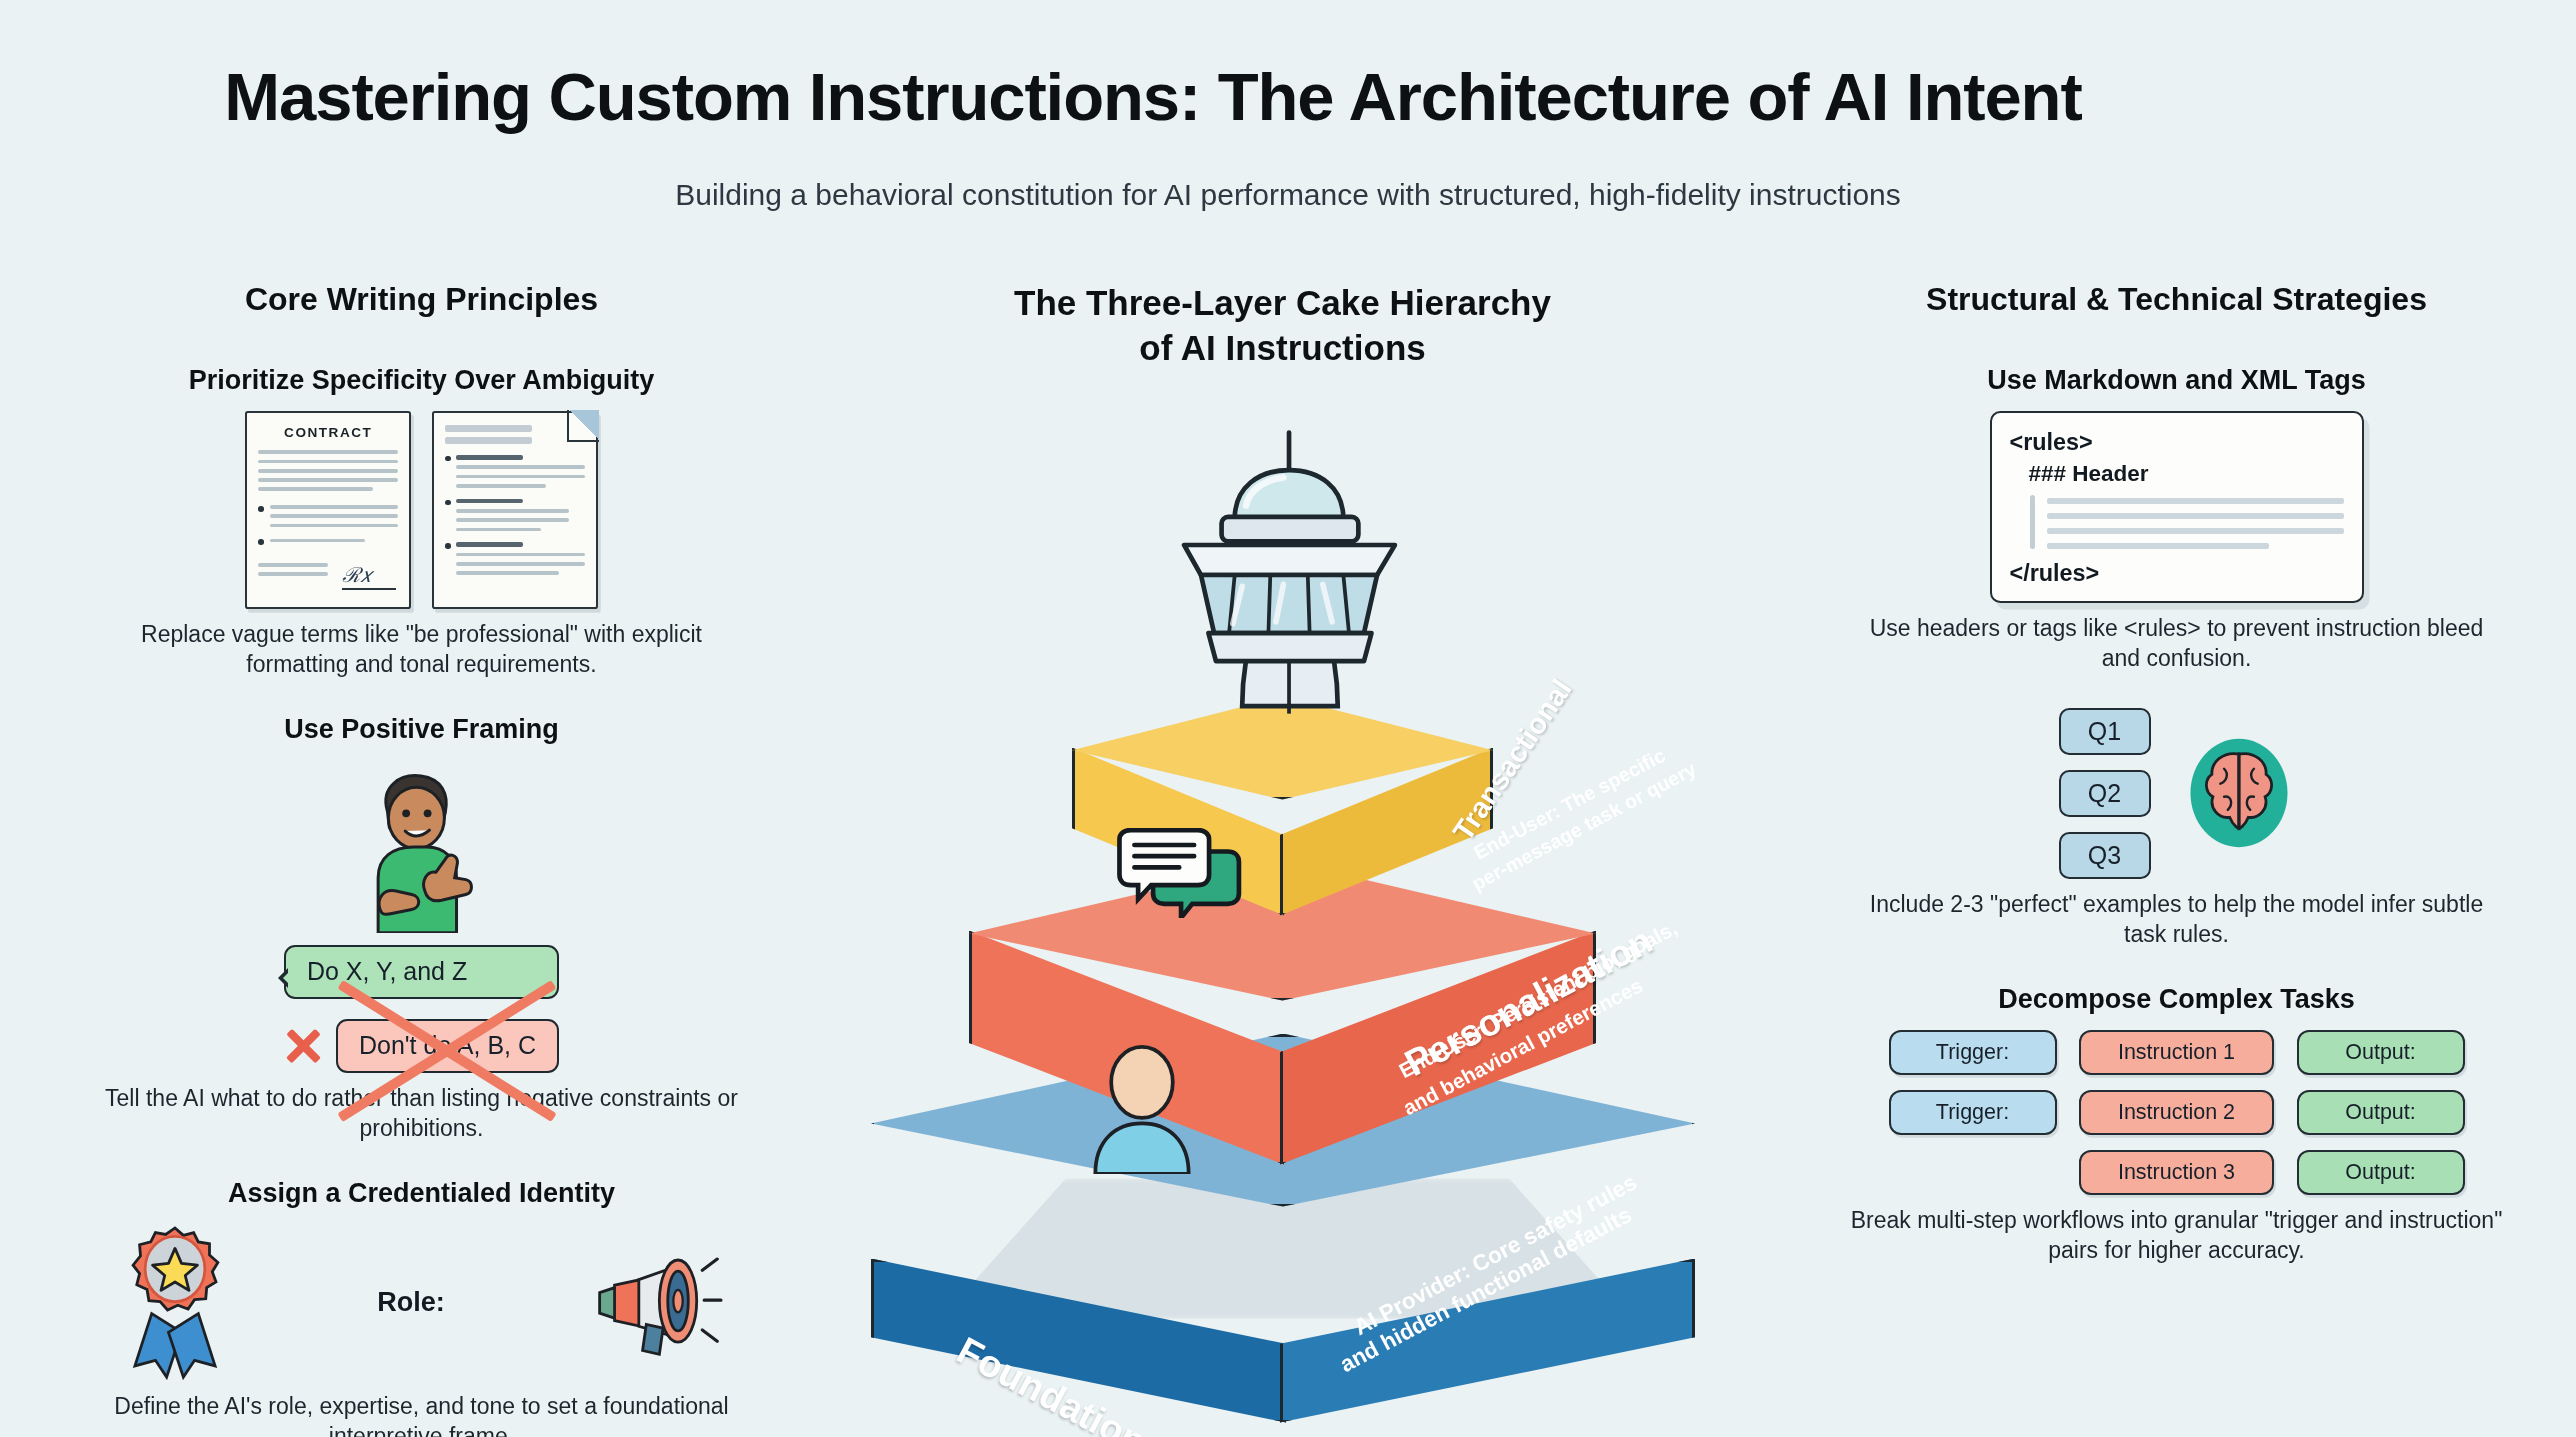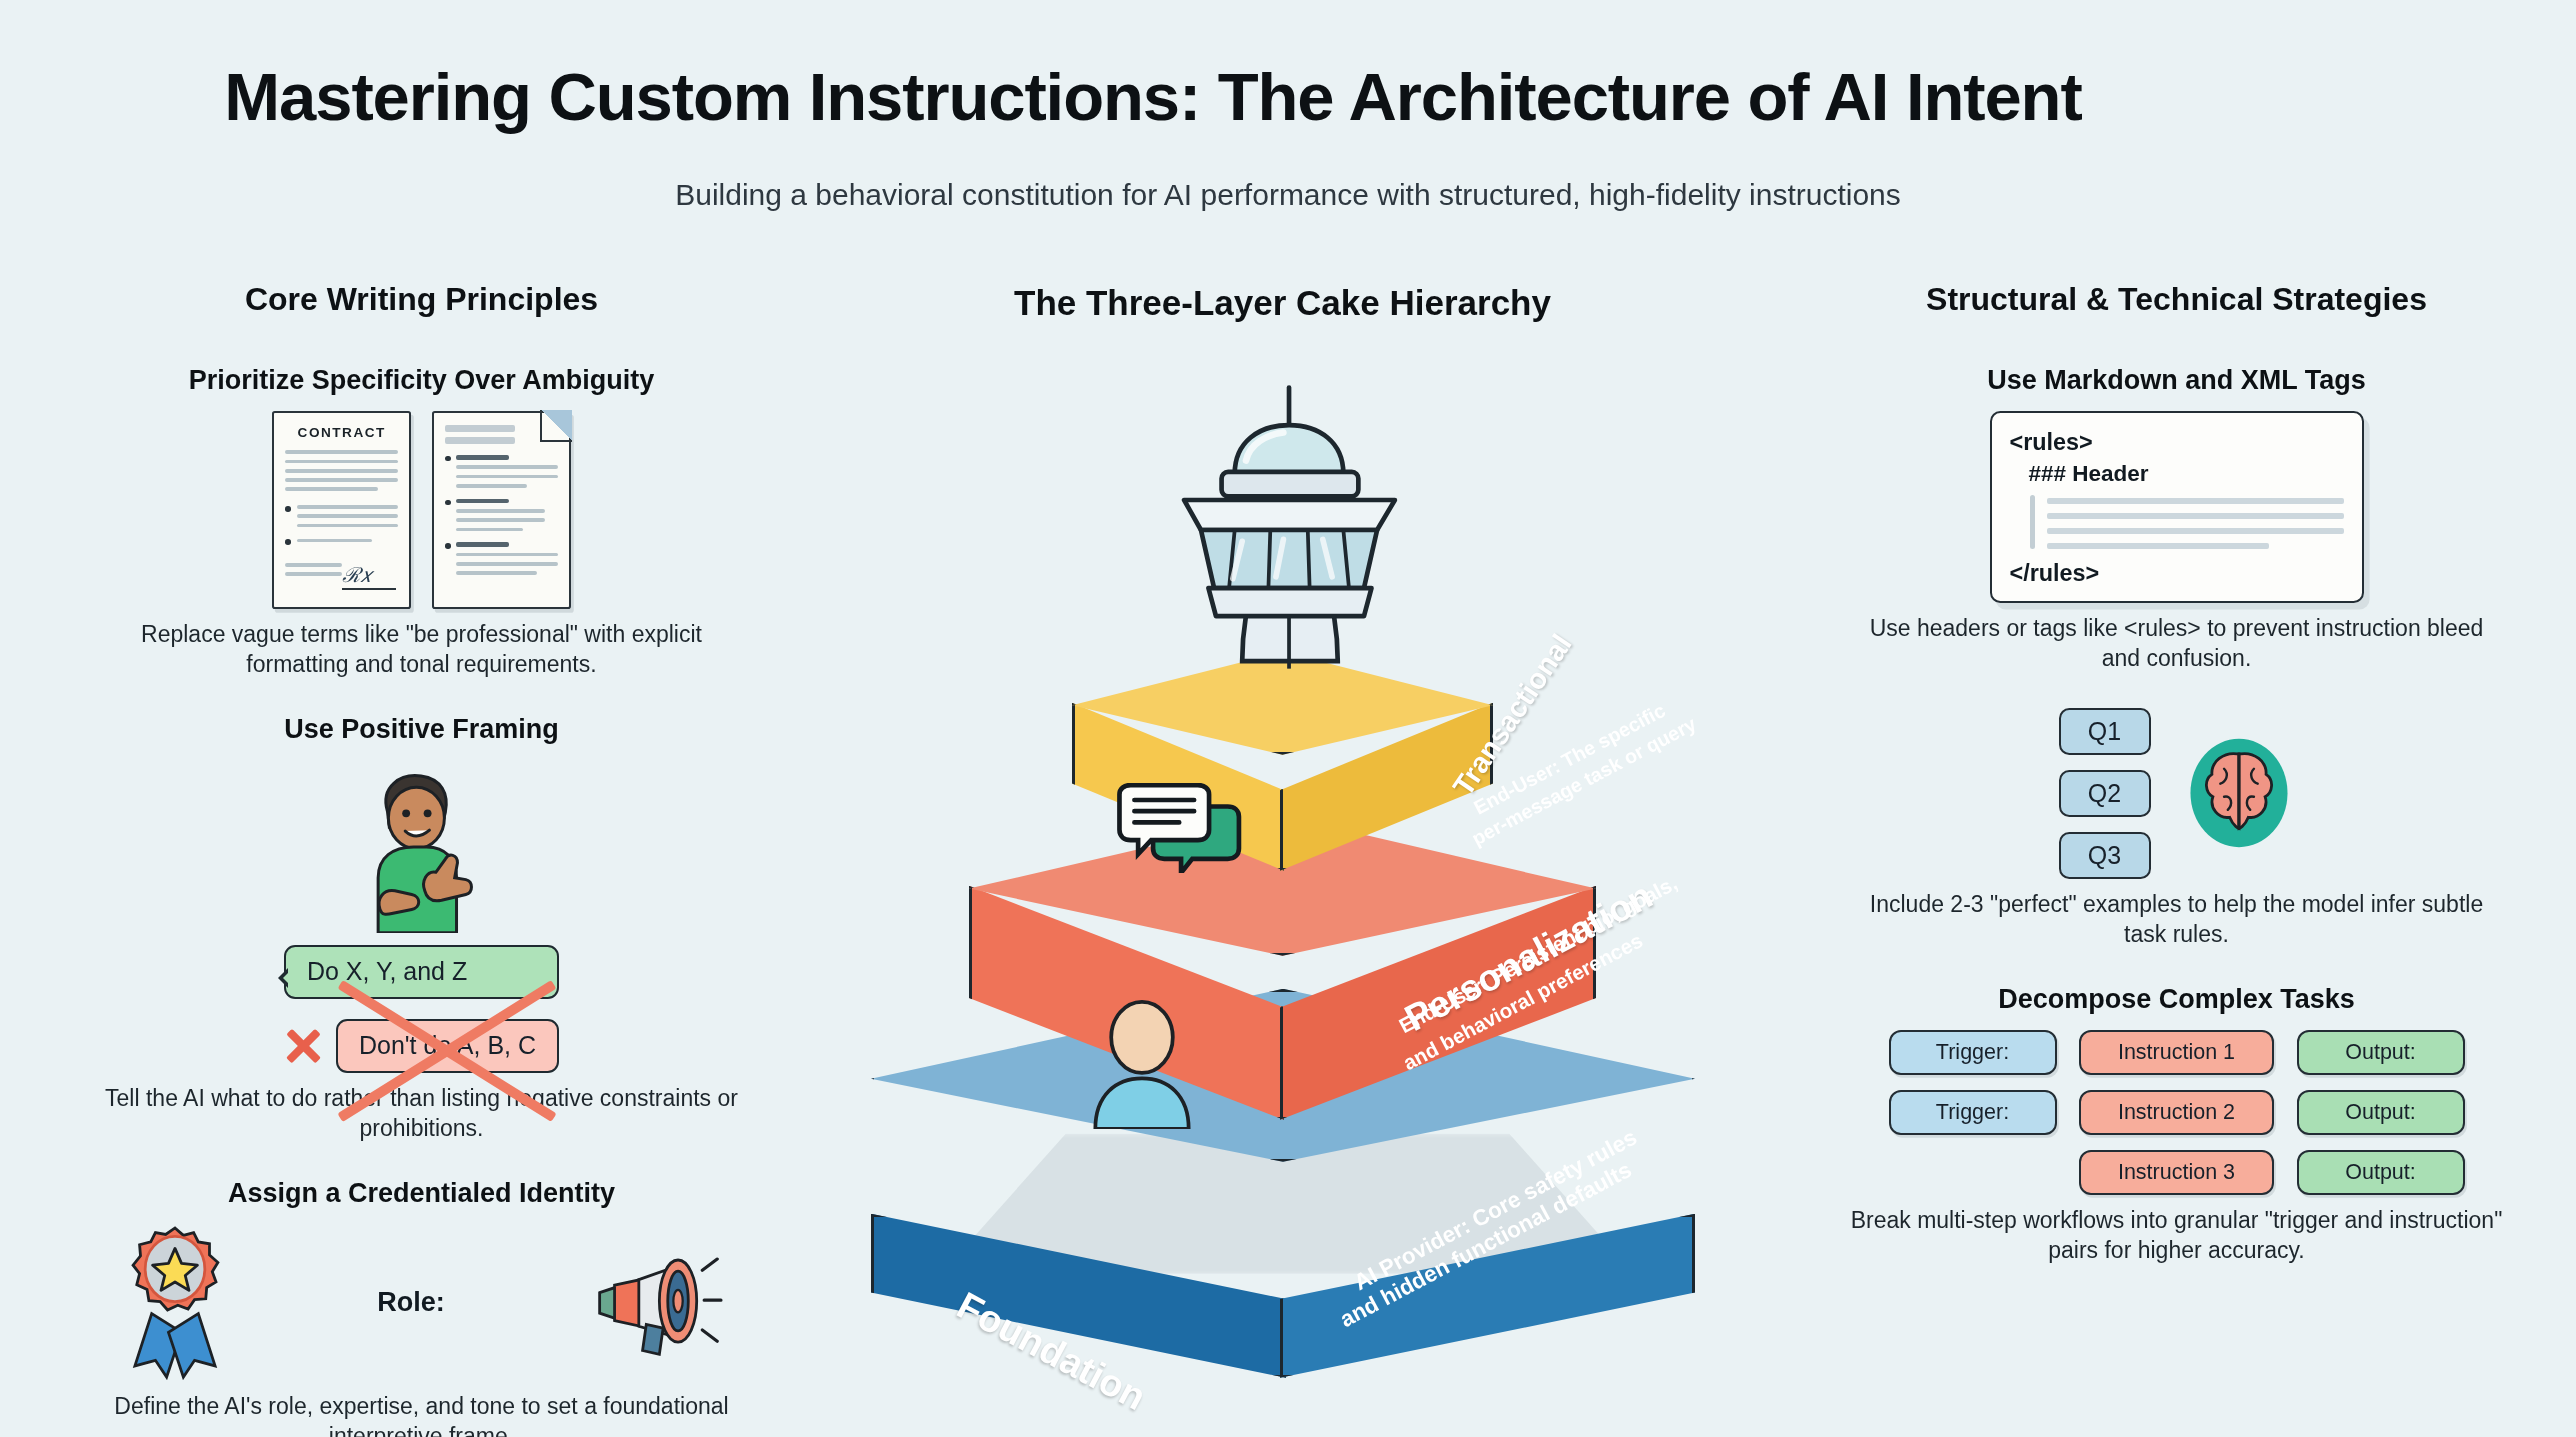--- a/index.html
+++ b/index.html
@@ -38,21 +38,21 @@
   }
   .caption {
     text-align:center; font-size:23px; line-height:1.3; color:#1d262c;
     margin-top:11.2px;
   }
   .art { display:flex; justify-content:center; align-items:center; }
 
   
   .docs { display:flex; gap:20.6px; justify-content:center; align-items:flex-start; }
   .doc {
-    width:139px; height:198px; background:#fbfbf7; border:2.8px solid #2a343b;
+    width:166px; height:198px; background:#fbfbf7; border:2.8px solid #2a343b;
     border-radius:2.8px; position:relative; padding:12px 11.2px;
     box-shadow:2.8px 3.7px 0 rgba(40,55,65,.13);
   }
   .doc-t { font-size:13.6px; font-weight:bold; letter-spacing:1.5px; color:#1a2228;
            text-align:center; margin-bottom:10.3px;}
   .ln { height:3.7px; background:#b6c3c9; border-radius:1.9px; margin-bottom:5.6px; }
   .ln.dk { background:#55646d; height:4.7px; }
   .bullet-row { display:flex; align-items:flex-start; gap:5.6px; margin-bottom:5.6px; }
   .bullet-row .dot { width:5.6px; height:5.6px; border-radius:50%; background:#2a343b; margin-top:0.9px; flex:0 0 auto;}
   .bullet-row .bl { flex:1; }
@@ -354,20 +354,21 @@
           </svg>
         </div>
       </div>
       <div class="caption">Define the AI's role, expertise, and tone to set a foundational interpretive frame.</div>
     </div>
   </div>
 
   <div class="center">
     <div class="cake-head">
       <div>The Three-Layer Cake Hierarchy</div>
+      <div>of AI Instructions</div>
     </div>
 
     <div class="cake-stage">
       <div class="cake-shadow"></div>
 
       <div class="face blue-fl"></div>
       <div class="face blue-fr"></div>
       <div class="face blue-top"></div>
       <div class="lbl lbl-found">Foundation</div>
       <div class="sub sub-found1">AI Provider: Core safety rules</div>

